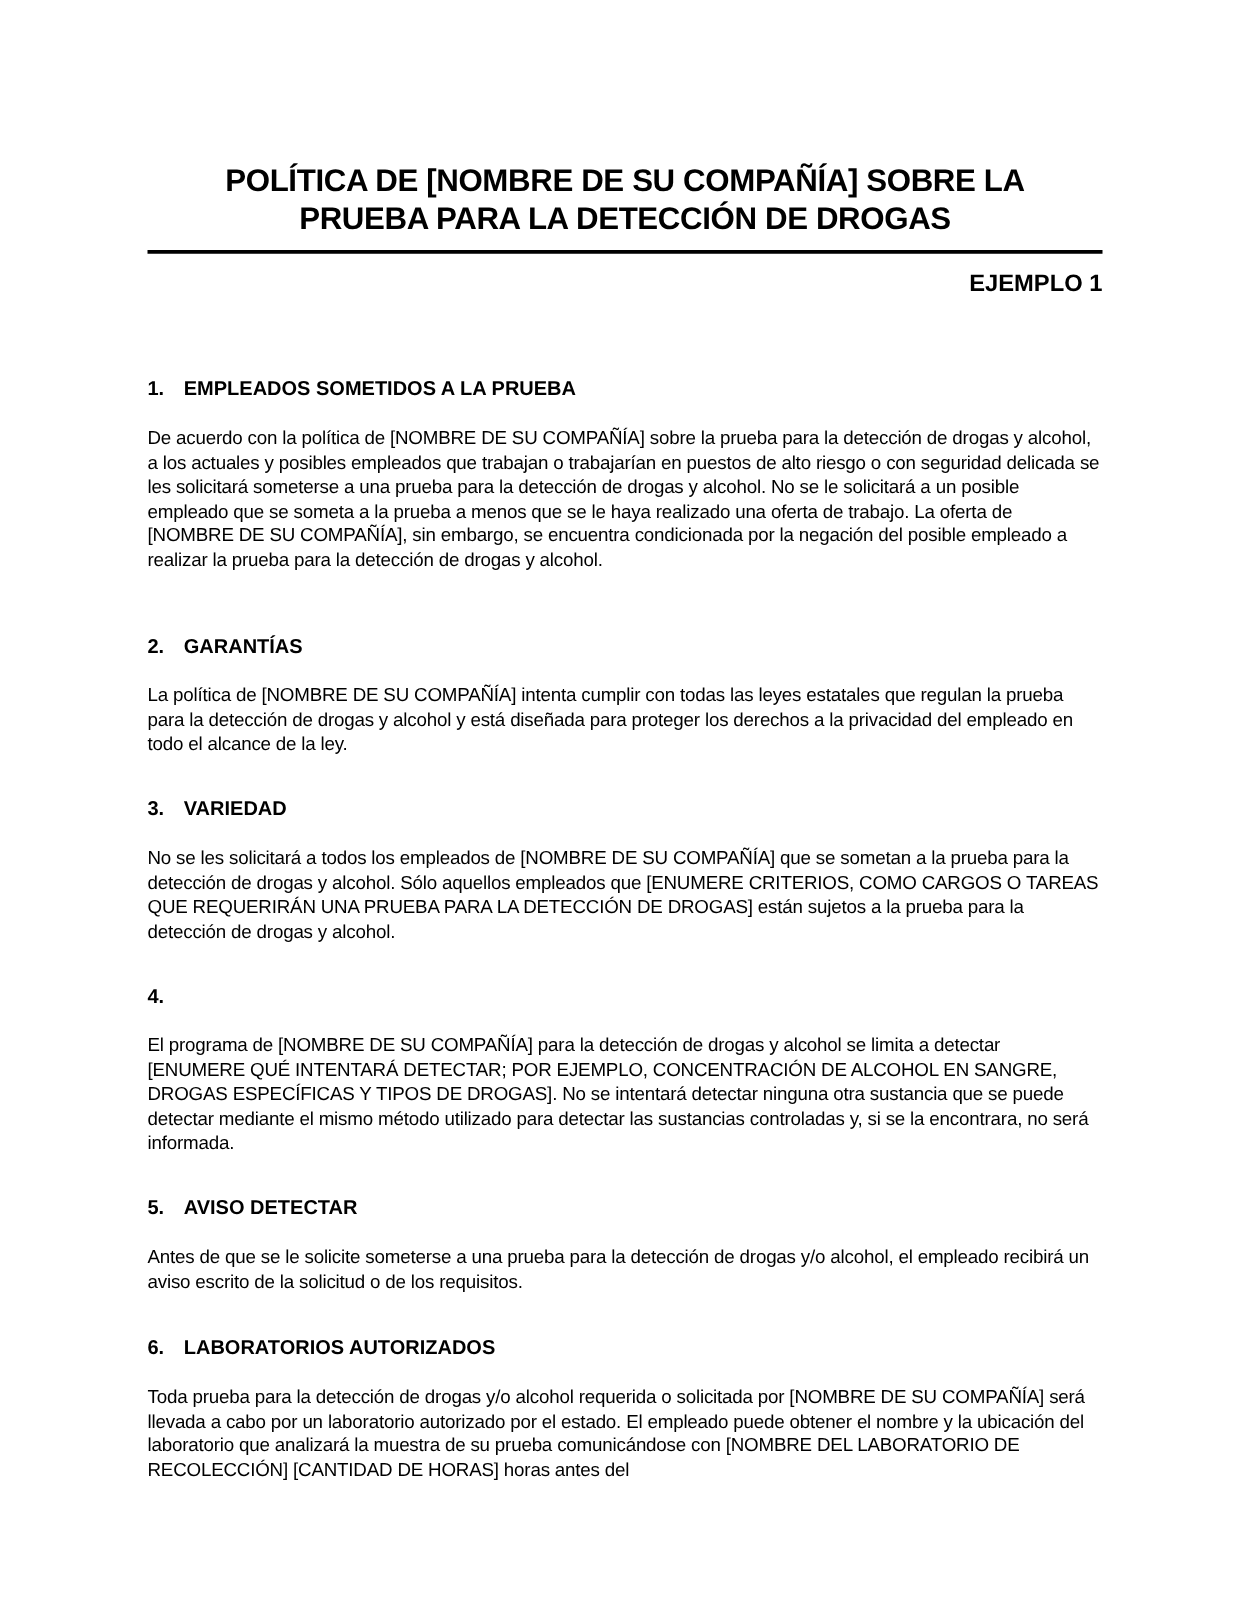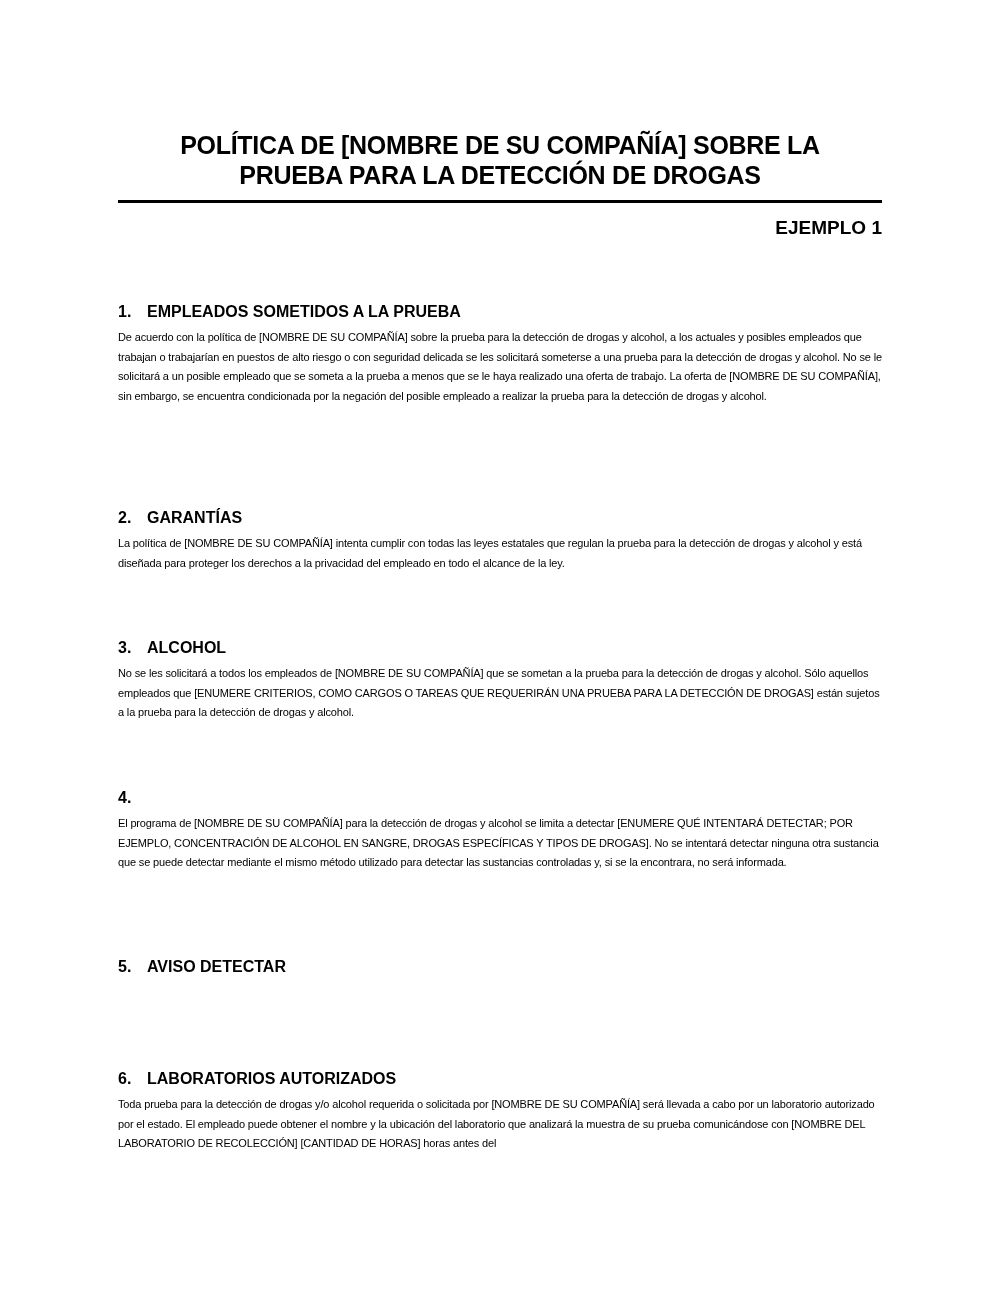--- a/index.html
+++ b/index.html
@@ -4,21 +4,21 @@
 <style>
   html, body { margin:0; padding:0; background:#ffffff; }
   body { width:1000px; height:1290px; position:relative; overflow:hidden; color:#000; font-family:"Liberation Sans", sans-serif; }
   .page { position:absolute; left:118px; top:0; width:764px; }
   .title { position:absolute; top:130px; left:0; width:764px; text-align:center; font-weight:bold; font-size:25px; line-height:30px; letter-spacing:-0.3px; }
   .rule { position:absolute; top:200px; left:0; width:764px; height:3px; background:#000; }
   .subtitle { position:absolute; top:216px; left:0; width:764px; text-align:right; font-weight:bold; font-size:19px; line-height:24px; }
   .section { position:absolute; left:0; width:764px; }
   .sec-head { font-weight:bold; font-size:16px; line-height:20px; display:flex; }
   .sec-num { width:29px; display:inline-block; }
-  .sec-body { margin-top:6px; font-size:11px; line-height:19.5px; letter-spacing:-0.15px; }
+  .sec-body { margin-top:19px; font-size:15px; line-height:19.5px; letter-spacing:-0.15px; }
 </style>
 </head>
 <body>
 
 <div class="page">
   <div class="title">
     <div>POLÍTICA DE [NOMBRE DE SU COMPAÑÍA] SOBRE LA</div>
     <div>PRUEBA PARA LA DETECCIÓN DE DROGAS</div>
   </div>
   <div class="rule"></div>
@@ -36,37 +36,38 @@
     <div class="sec-head">
       <span class="sec-num">2.</span>
       <span>GARANTÍAS</span>
     </div>
     <div class="sec-body">La política de [NOMBRE DE SU COMPAÑÍA] intenta cumplir con todas las leyes estatales que regulan la prueba para la detección de drogas y alcohol y está diseñada para proteger los derechos a la privacidad del empleado en todo el alcance de la ley.</div>
   </div>
 
   <div class="section" style="top:638px;">
     <div class="sec-head">
       <span class="sec-num">3.</span>
-      <span>ALCOHOL</span>
+      <span>VARIEDAD</span>
     </div>
     <div class="sec-body">No se les solicitará a todos los empleados de [NOMBRE DE SU COMPAÑÍA] que se sometan a la prueba para la detección de drogas y alcohol.  Sólo aquellos empleados que [ENUMERE CRITERIOS, COMO CARGOS O TAREAS QUE REQUERIRÁN UNA PRUEBA PARA LA DETECCIÓN DE DROGAS] están sujetos a la prueba para la detección de drogas y alcohol.</div>
   </div>
 
   <div class="section" style="top:788px;">
     <div class="sec-head">
       <span class="sec-num">4.</span>
     </div>
     <div class="sec-body">El programa de [NOMBRE DE SU COMPAÑÍA] para la detección de drogas y alcohol se limita a detectar [ENUMERE QUÉ INTENTARÁ DETECTAR; POR EJEMPLO, CONCENTRACIÓN DE ALCOHOL EN SANGRE, DROGAS ESPECÍFICAS Y TIPOS DE DROGAS]. No se intentará detectar ninguna otra sustancia que se puede detectar mediante el mismo método utilizado para detectar las sustancias controladas y, si se la encontrara, no será informada.</div>
   </div>
 
   <div class="section" style="top:957px;">
     <div class="sec-head">
       <span class="sec-num">5.</span>
       <span>AVISO DETECTAR</span>
     </div>
+    <div class="sec-body">Antes de que se le solicite someterse a una prueba para la detección de drogas y/o alcohol, el empleado recibirá un aviso escrito de la solicitud o de los requisitos.</div>
   </div>
 
   <div class="section" style="top:1069px;">
     <div class="sec-head">
       <span class="sec-num">6.</span>
       <span>LABORATORIOS AUTORIZADOS</span>
     </div>
     <div class="sec-body">Toda prueba para la detección de drogas y/o alcohol requerida o solicitada por [NOMBRE DE SU COMPAÑÍA] será llevada a cabo por un laboratorio autorizado por el estado. El empleado puede obtener el nombre y la ubicación del laboratorio que analizará la muestra de su prueba comunicándose con [NOMBRE DEL LABORATORIO DE RECOLECCIÓN] [CANTIDAD DE HORAS] horas antes del</div>
   </div>
 </div>

